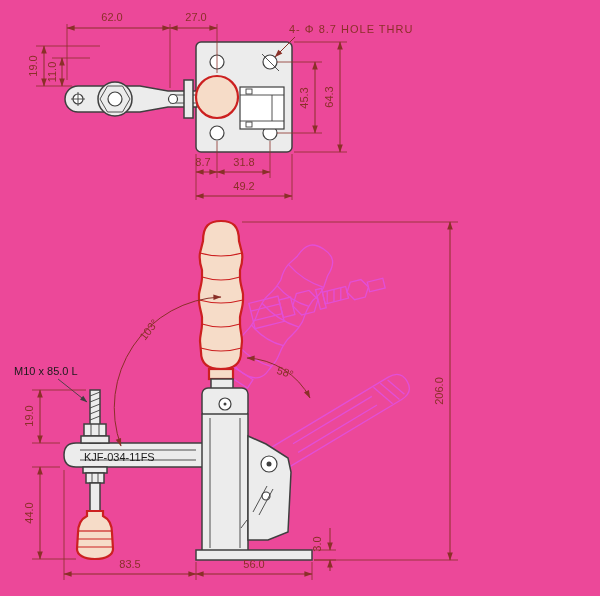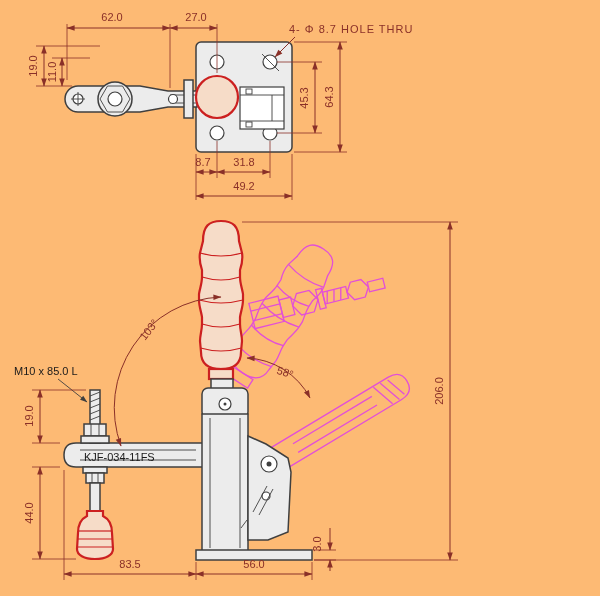--- a/index.html
+++ b/index.html
@@ -1,16 +1,16 @@
 <!DOCTYPE html>
 <html><head>
 <meta charset="utf-8">
 <style>
   html,body{margin:0;padding:0;background:#ffffff}
-  .page{width:600px;height:596px;position:relative;background:#fdba74;overflow:hidden;
+  .page{width:600px;height:596px;position:relative;background:#ec4899;overflow:hidden;
         font-family:"Liberation Sans",sans-serif}
   svg{display:block}
   text{font-family:"Liberation Sans",sans-serif}
   .dimtext{fill:#8a3028;font-size:11px}
   .notetext{fill:#8a3028;font-size:11px;letter-spacing:1px}
   .parttext{fill:#1a1a1a;font-size:11px}
   .dim{stroke:#8a3028;stroke-width:1;fill:none}
   .ext{stroke:#8a3028;stroke-width:0.8;fill:none}
   .part{stroke:#3f3f3f;stroke-width:1.5;fill:#ececec}
   .partw{stroke:#3f3f3f;stroke-width:1.2;fill:#ffffff}

